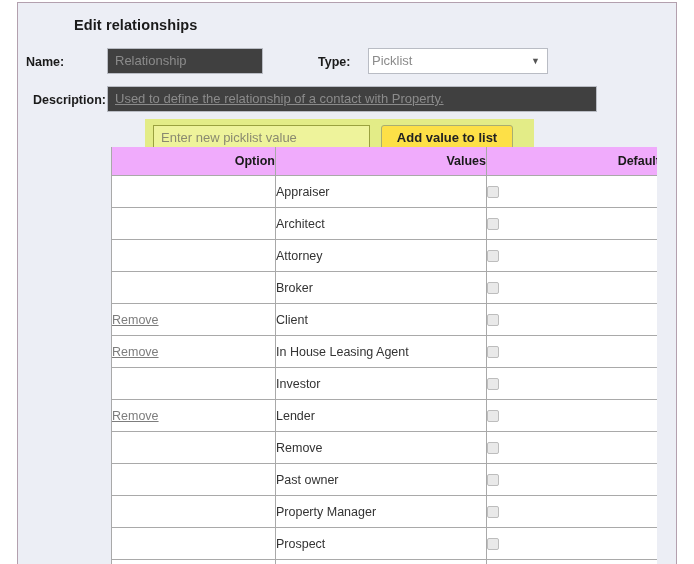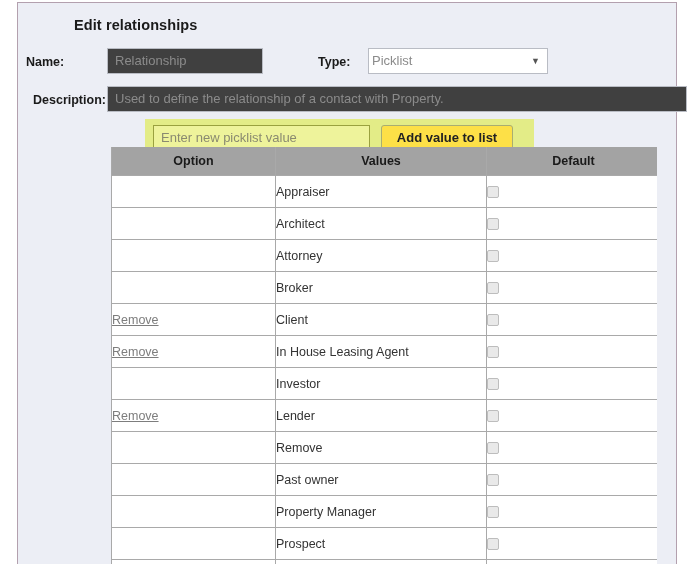--- a/index.html
+++ b/index.html
@@ -100,23 +100,24 @@
     right: 7px;
     top: 0;
     line-height: 24px;
     font-size: 9px;
     color: #555555;
   }
 
   .input-description {
     left: 89px;
     top: 83px;
-    width: 580px;
-    height: 26px;
-    line-height: 24px;
+    width: 490px;
+    height: 26px;
+    line-height: 24px;
+    text-decoration: underline;
   }
 
   
   .add-bar {
     position: absolute;
     left: 87px;
     top: 116px;
     width: 389px;
     height: 38px;
     background: #e3ec87;
@@ -175,24 +176,24 @@
   }
   table.values-table th,
   table.values-table td {
     border: 1px solid #a9a9a9;
     padding: 0;
     height: 31px;
     vertical-align: middle;
     font-size: 12.5px;
   }
   table.values-table thead th {
-    background: #a3a3a3;
+    background: #f0abfc;
     font-weight: bold;
     color: #1a1a1a;
-    text-align: center;
+    text-align: right;
     height: 28px;
     border-top: none;
   }
   .col-option  { width: 163px; }
   .col-values  { width: 210px; }
   .col-default { width: 173px; }
 
   th.col-option  { padding-left: 17px; }
   th.col-values  { padding-left: 5px; }
   th.col-default { padding-left: 5px; }

